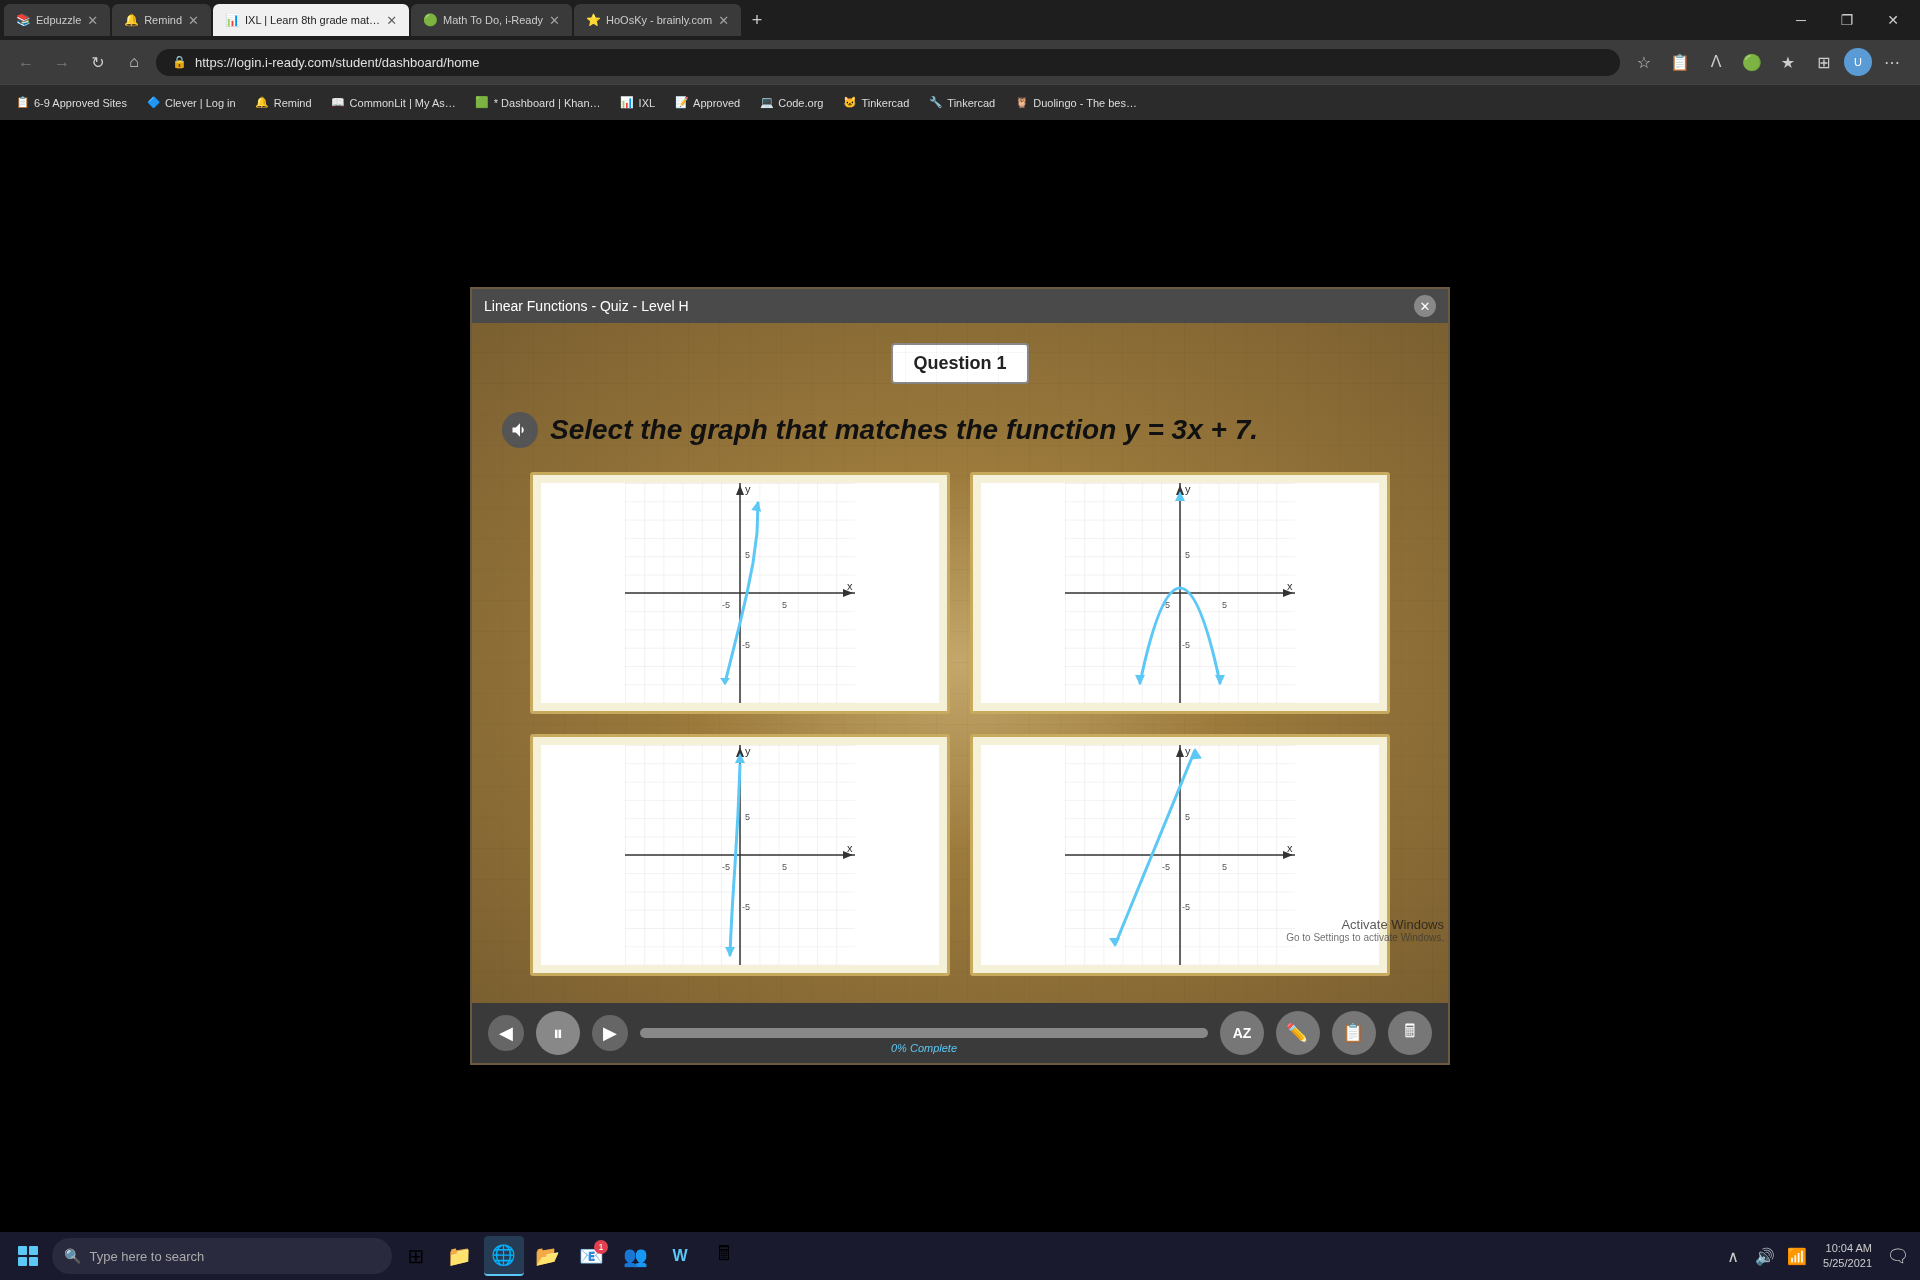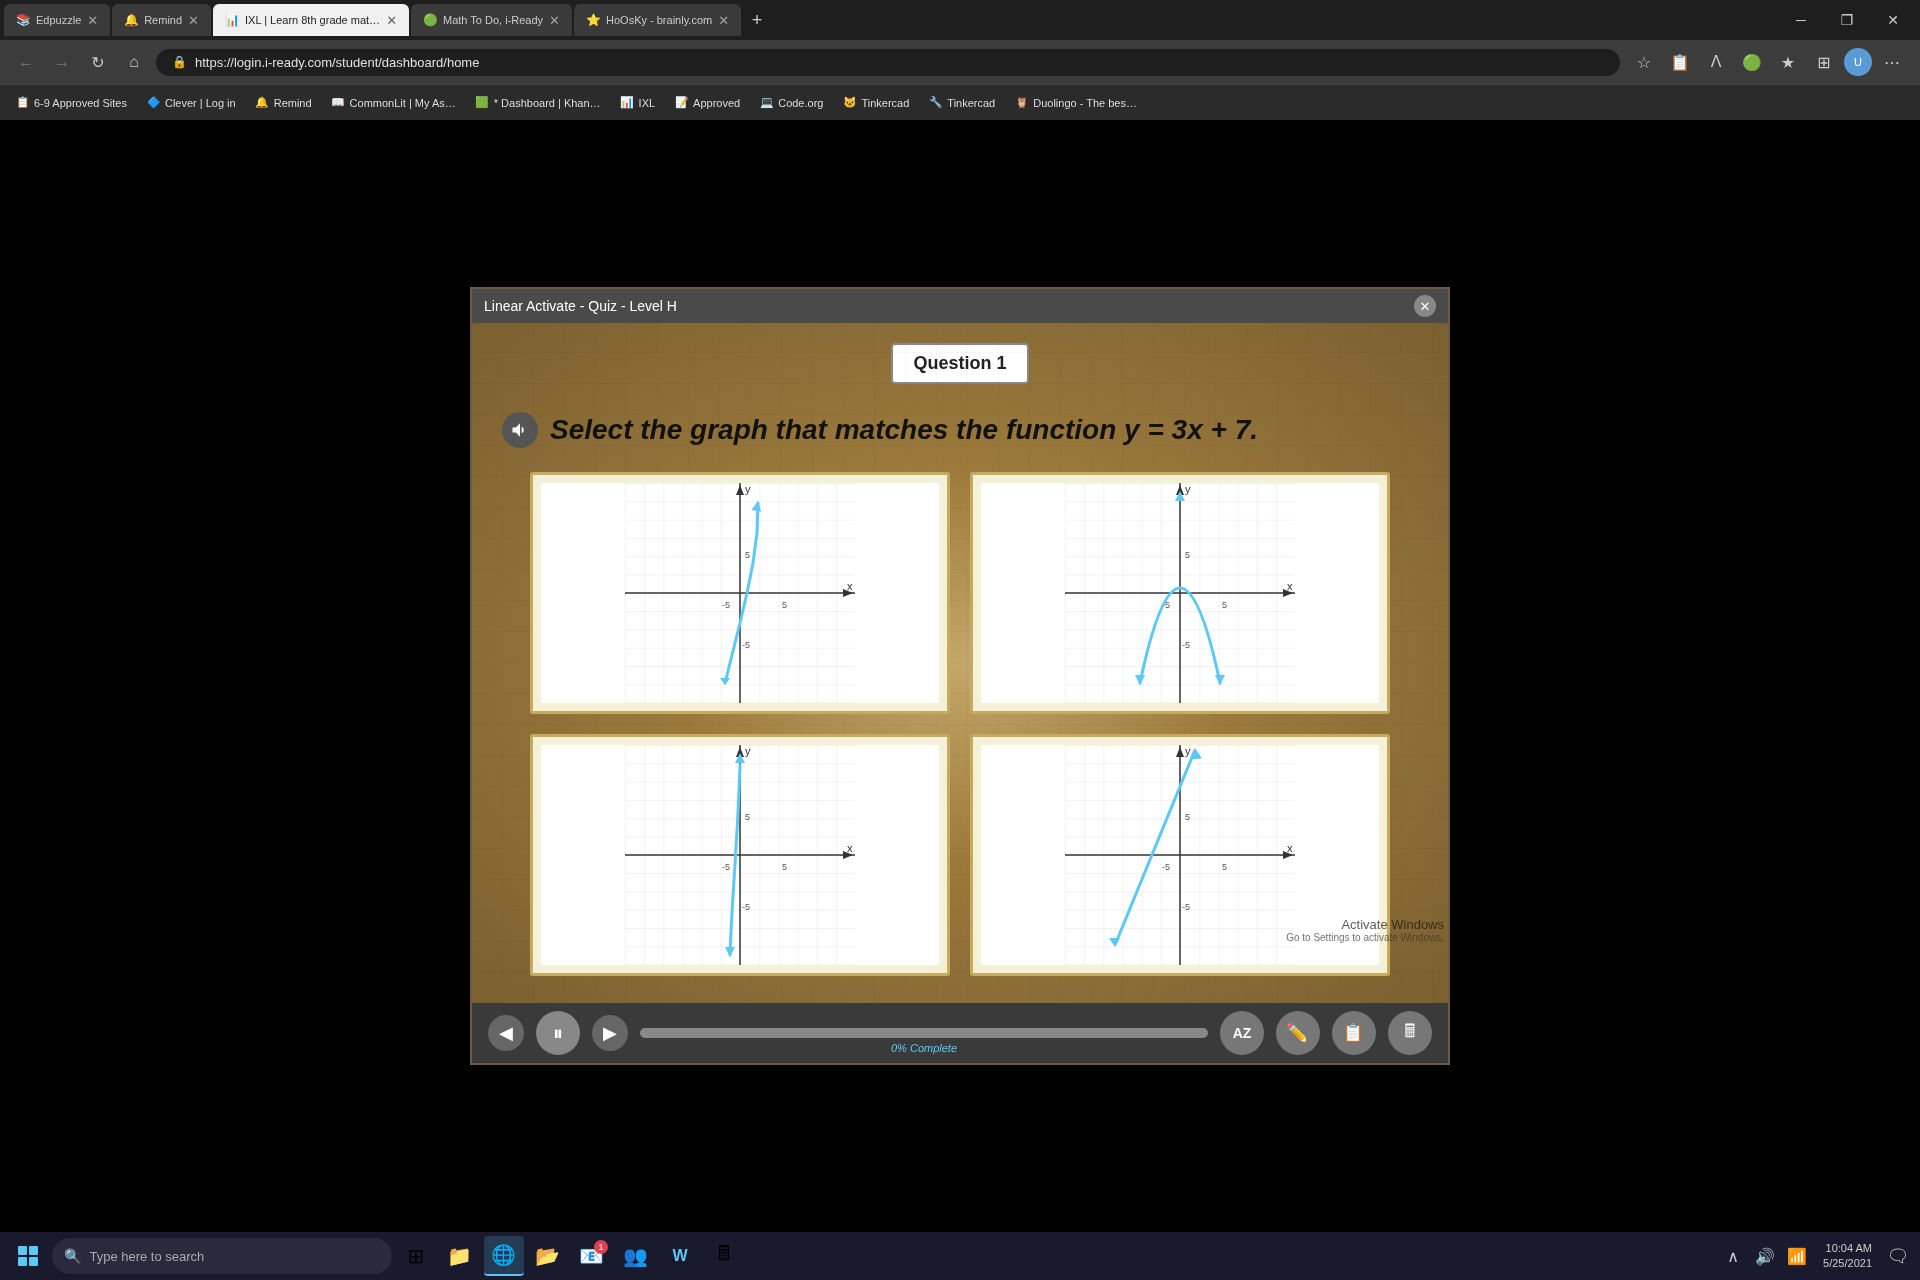--- a/index.html
+++ b/index.html
@@ -612,21 +612,21 @@
 </div>
 
 <div class="content-area">
 
   <div style="position:absolute; left:0; top:0; width:170px; height:100%; background:#000;"></div>
   <div style="position:absolute; right:0; top:0; width:170px; height:100%; background:#000;"></div>
 
   <div class="modal-window">
 
     <div class="modal-title-bar">
-      <span>Linear Activate - Quiz - Level H</span>
+      <span>Linear Functions - Quiz - Level H</span>
       <div class="modal-close-btn">✕</div>
     </div>
 
     <div class="quiz-content">
 
       <div style="text-align:center; margin-bottom:12px;">
         <div class="question-badge">
           <span>Question 1</span>
         </div>
       </div>

